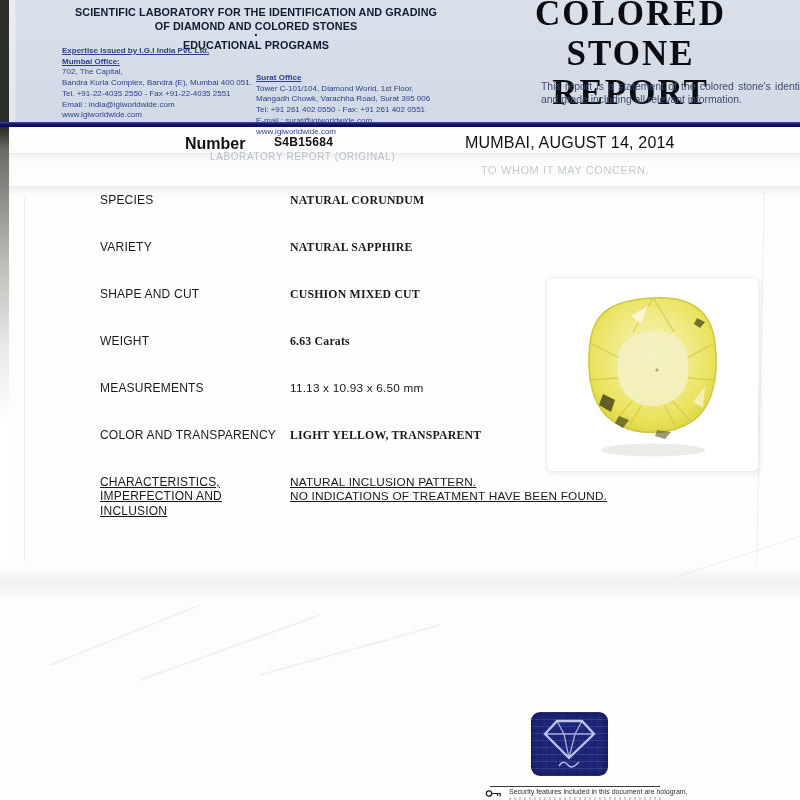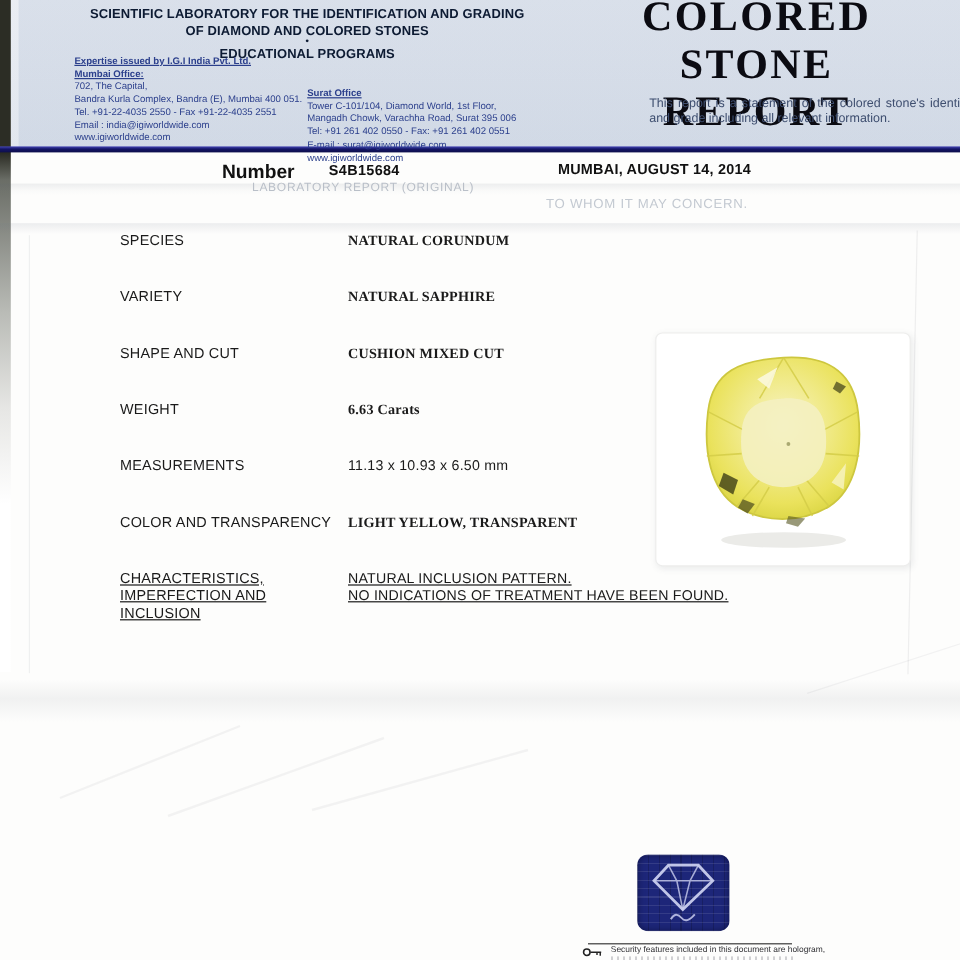--- a/index.html
+++ b/index.html
@@ -41,25 +41,25 @@
     font-size:35px;line-height:1.13;letter-spacing:2px;
   }
   .statement{
     left:501px;top:80px;width:267px;
     font-size:10.4px;line-height:1.28;color:#3e4e6f;text-align:justify;margin-left:40px;
   }
 
   
   .number-label{left:185px;top:135px;font-size:16px;font-weight:bold;color:#111;}
   .number-value{left:274px;top:135px;font-size:12px;font-weight:bold;color:#111;letter-spacing:0.3px;}
-  .city-date{left:465px;top:134px;font-size:12px;font-weight:bold;color:#111;letter-spacing:0.2px;}
+  .city-date{left:465px;top:134px;font-size:16px;font-weight:normal;color:#111;letter-spacing:0.2px;}
   .fold-band1{left:0;right:0;top:153px;height:10px;
     background:linear-gradient(180deg,rgba(90,100,115,0.10),rgba(90,100,115,0.02) 60%,transparent);}
   .wm-left{left:190px;top:151px;font-size:10px;color:#b9bfc8;letter-spacing:0.6px;margin-left:20px;}
-  .wm-right{left:455px;top:164px;font-size:11px;color:#c3c9d1;letter-spacing:0.6px;}
+  .wm-right{left:481px;top:164px;font-size:11px;color:#c3c9d1;letter-spacing:0.6px;}
 
   
   .page-top-shadow{left:0;right:0;top:186px;height:9px;
     background:linear-gradient(180deg,rgba(110,120,135,0.12),transparent);}
   .page-left-edge{left:24px;top:196px;width:1px;height:365px;background:rgba(60,70,80,0.07);}
   .page-right-edge{left:760px;top:192px;width:1px;height:370px;background:rgba(60,70,80,0.08);transform:rotate(1.2deg);}
   .fields{left:100px;top:193px;width:580px;}
   .field-row{display:flex;height:47px;align-items:flex-start;}
   .field-row:last-child{height:auto;text-decoration:underline;}
   .field-label{width:190px;font-size:12px;letter-spacing:0.2px;white-space:pre-line;line-height:1.2;}

